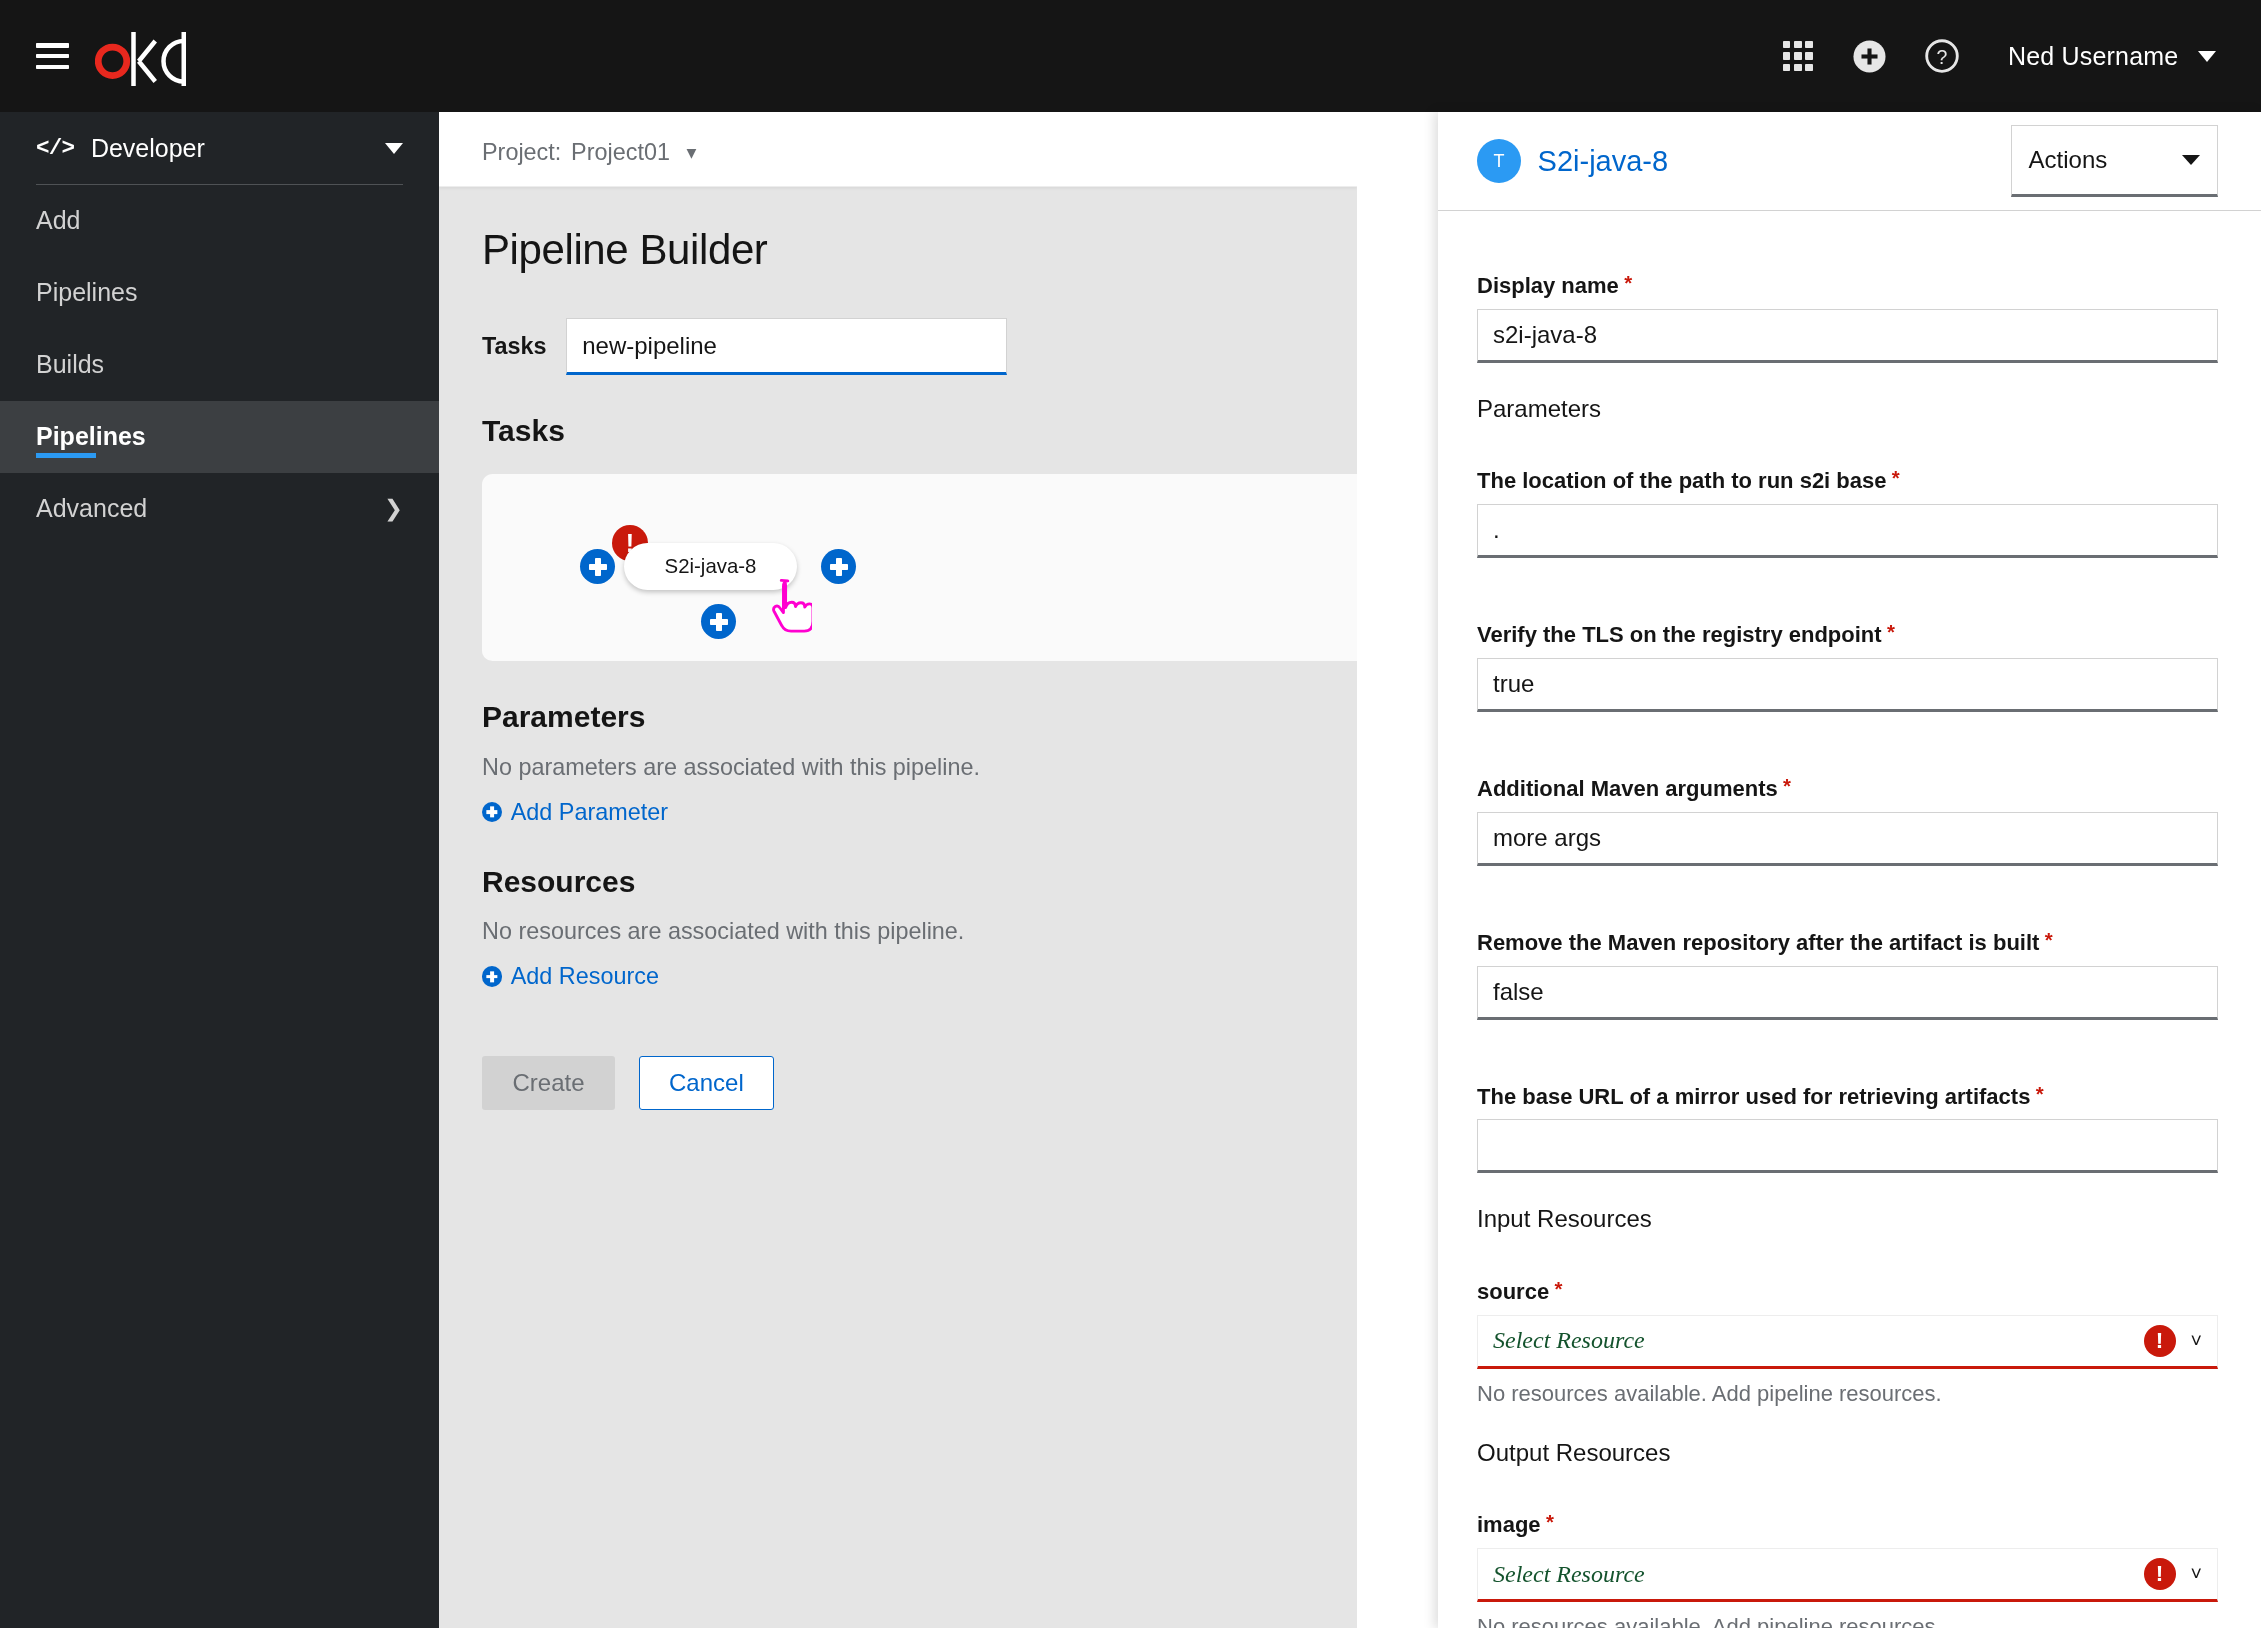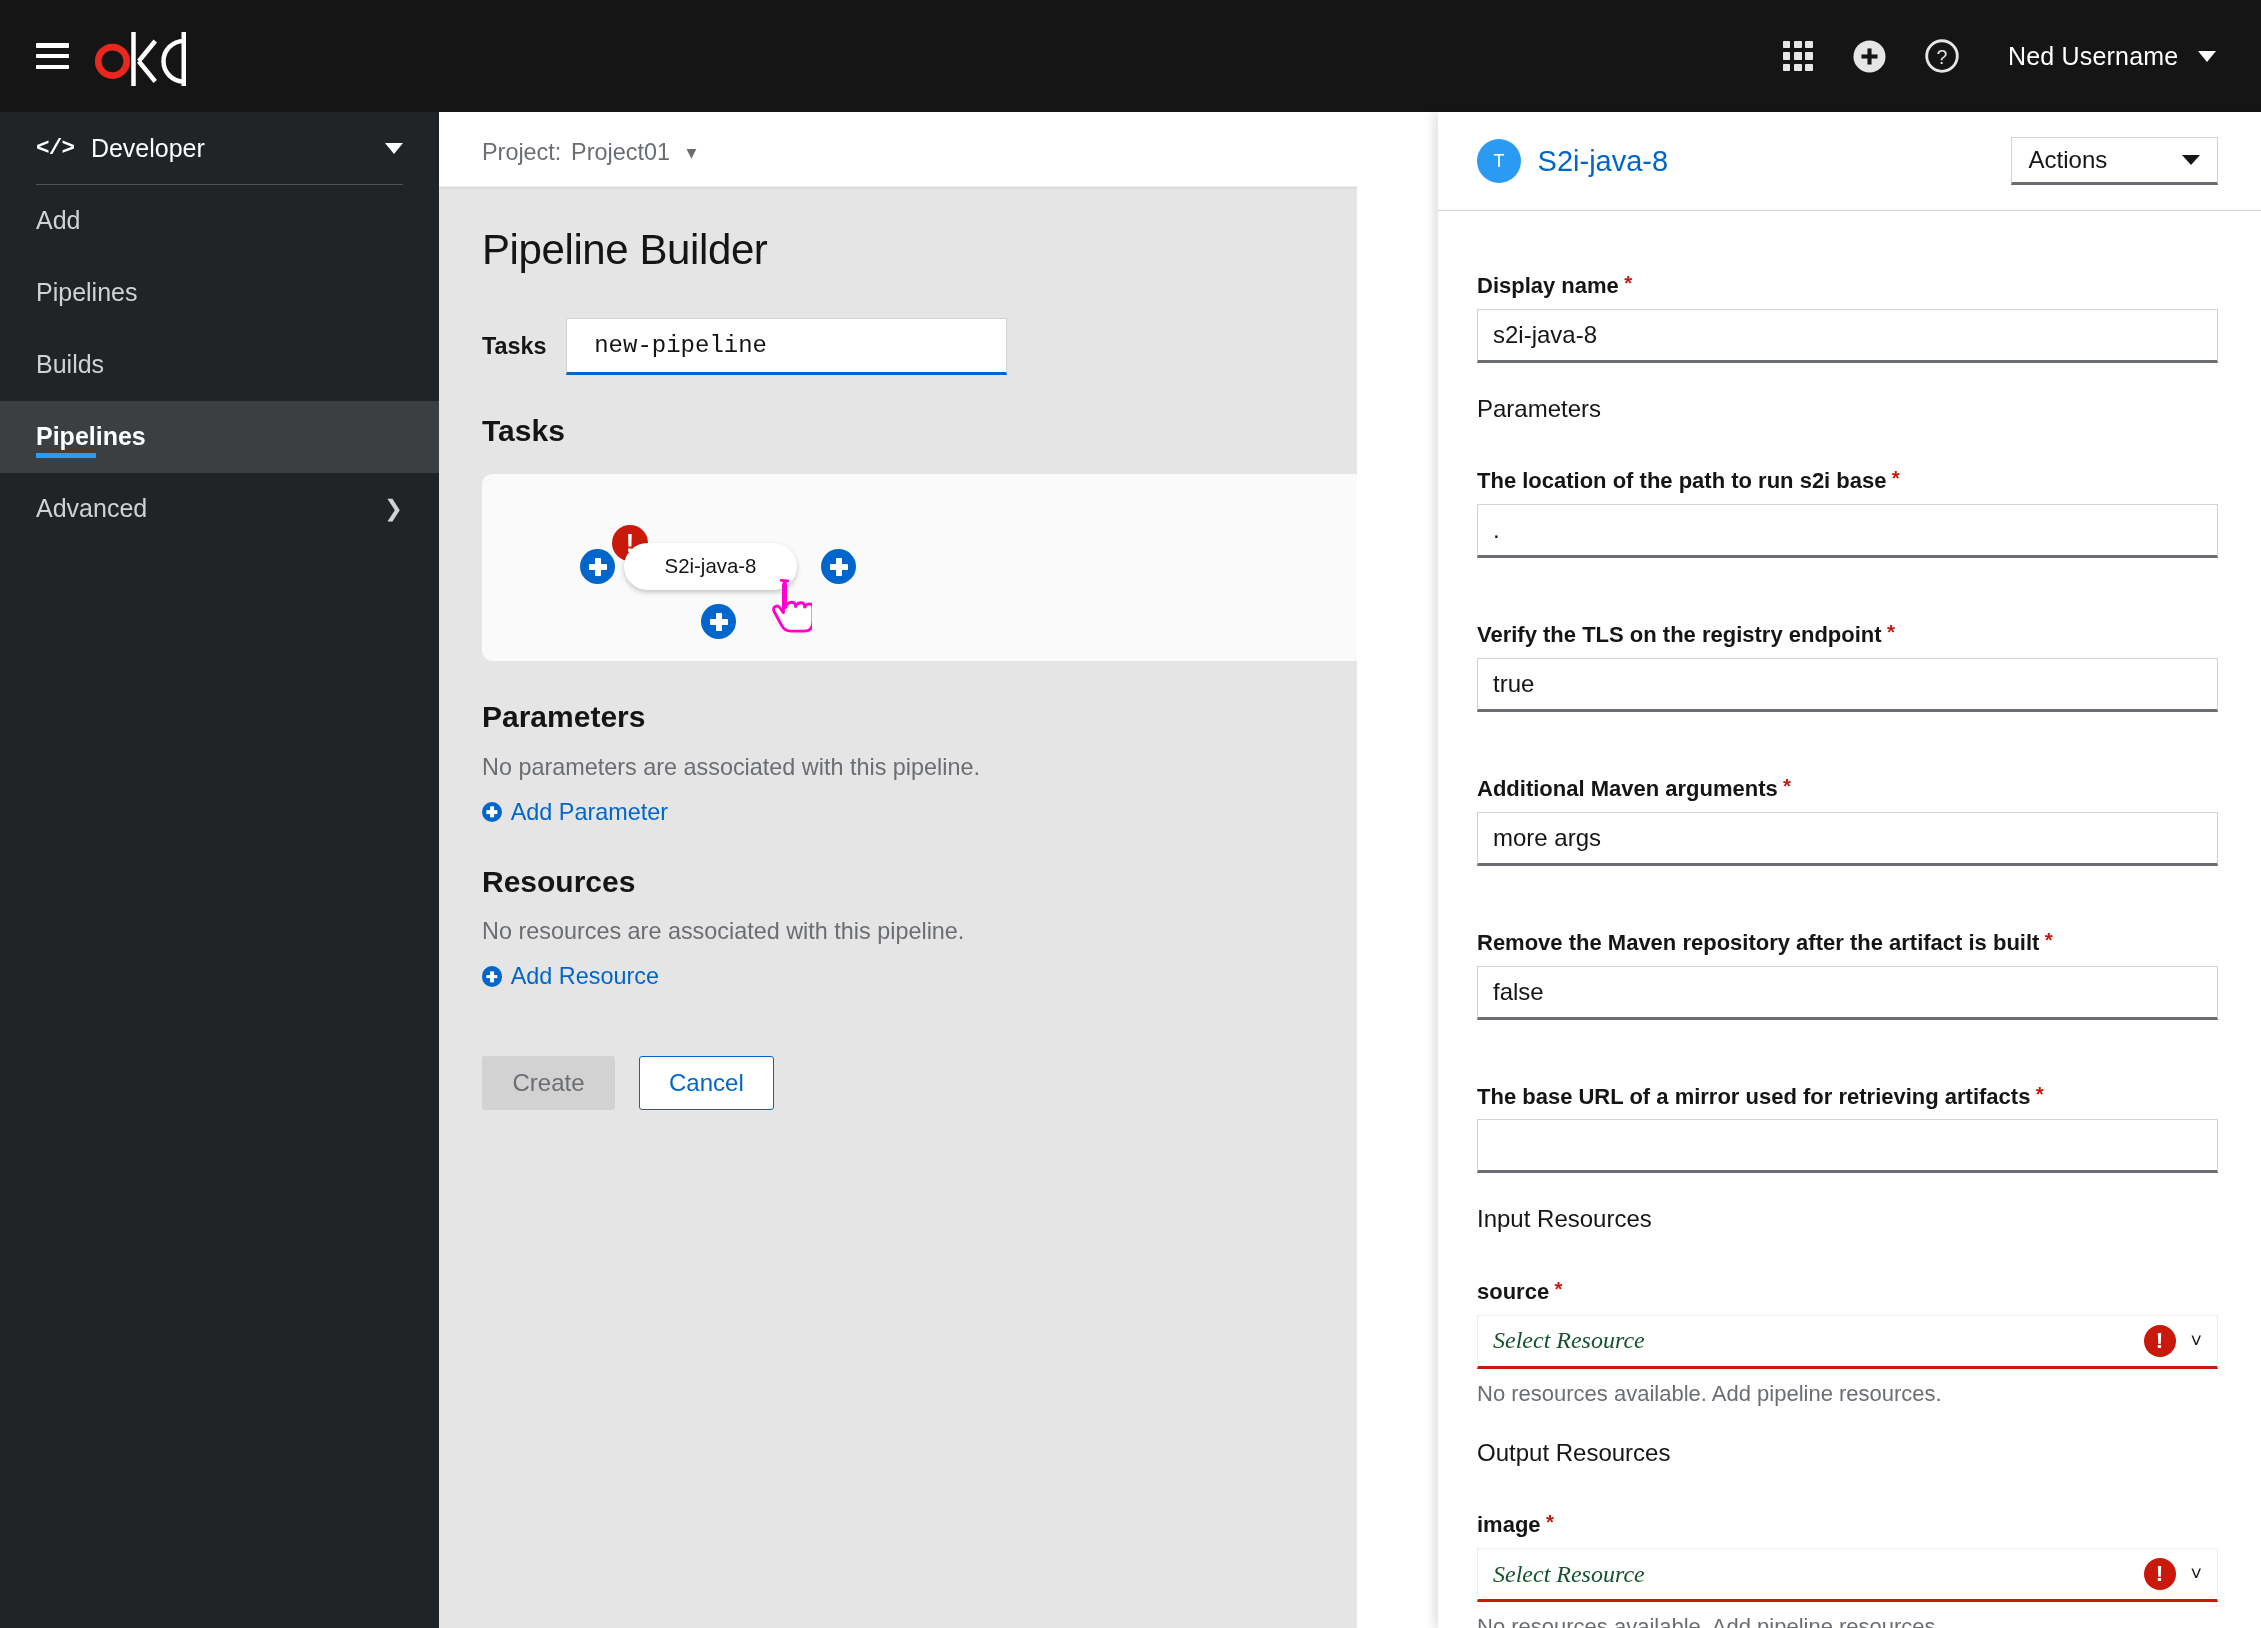--- a/index.html
+++ b/index.html
@@ -91,22 +91,22 @@
   .proj-caret { margin-left: 16.6px; color: #6a6e73; font-size: 19.6px; cursor: pointer; }
 
   .page-body { padding: 39px 43px 0 43px; }
   .page-title { font-size: 42px; font-weight: 400; color: #151515; letter-spacing: -0.4px;}
 
   .name-row { display: flex; align-items: center; margin-top: 44px; }
   .name-label { font-size: 23.4px; color: #151515; font-weight: 600; margin-right: 19.6px; }
   .name-input {
     width: 441px; height: 57px; border: 0.8px solid #d2d2d2;
     border-bottom: 3.8px solid #06c; background: #fff;
-    font-size: 24px; color: #151515; padding: 0 27px;
-    font-family: Liberation Mono, monospace; outline: none;
+    font-size: 24px; color: #151515; padding: 0 15px;
+    font-family: Liberation Sans, sans-serif; outline: none;
   }
 
   .section-title { font-size: 30px; font-weight: 700; color: #151515; margin-top: 39px; }
 
   .tasks-canvas {
     margin-top: 26px; width: 954px; height: 187px;
     background: #fafafa; border-radius: 10.6px; position: relative;
   }
   .task-node {
     position: absolute; left: 142px; top: 69px;
@@ -174,21 +174,21 @@
     height: 99px; display: flex; align-items: center;
     padding: 0 43px 0 39px; border-bottom: 0.8px solid #d2d2d2;
   }
   .sp-badge {
     width: 44px; height: 44px; border-radius: 50%; background: #2b9af3;
     color: #fff; font-size: 18px; display: flex; align-items: center;
     justify-content: center; flex: none;
   }
   .sp-title { color: #06c; font-size: 29px; margin-left: 16.6px; cursor: pointer; }
   .actions-select {
-    margin-left: auto; width: 207px; height: 48px;
+    margin-left: auto; width: 207px; height: 72px;
     border: 0.8px solid #d2d2d2; border-bottom: 3px solid #6a6e73;
     background: #fff; display: flex; align-items: center;
     padding: 0 16.6px; cursor: pointer;
   }
   .actions-select .atxt { font-size: 24px; color: #151515; }
   .actions-select .acaret {
     margin-left: auto; width: 0; height: 0;
     border-left: 9px solid transparent; border-right: 9px solid transparent;
     border-top: 10.6px solid #151515;
   }

